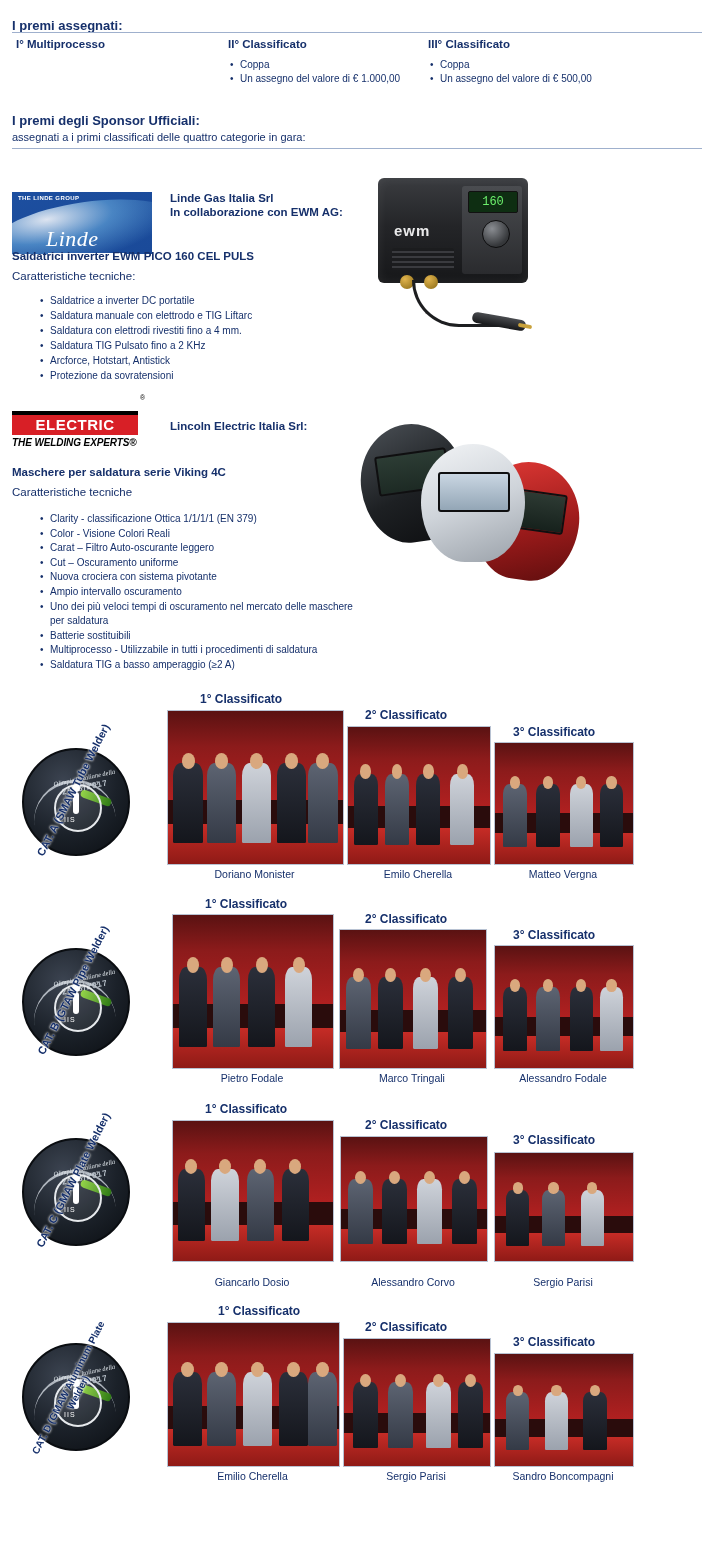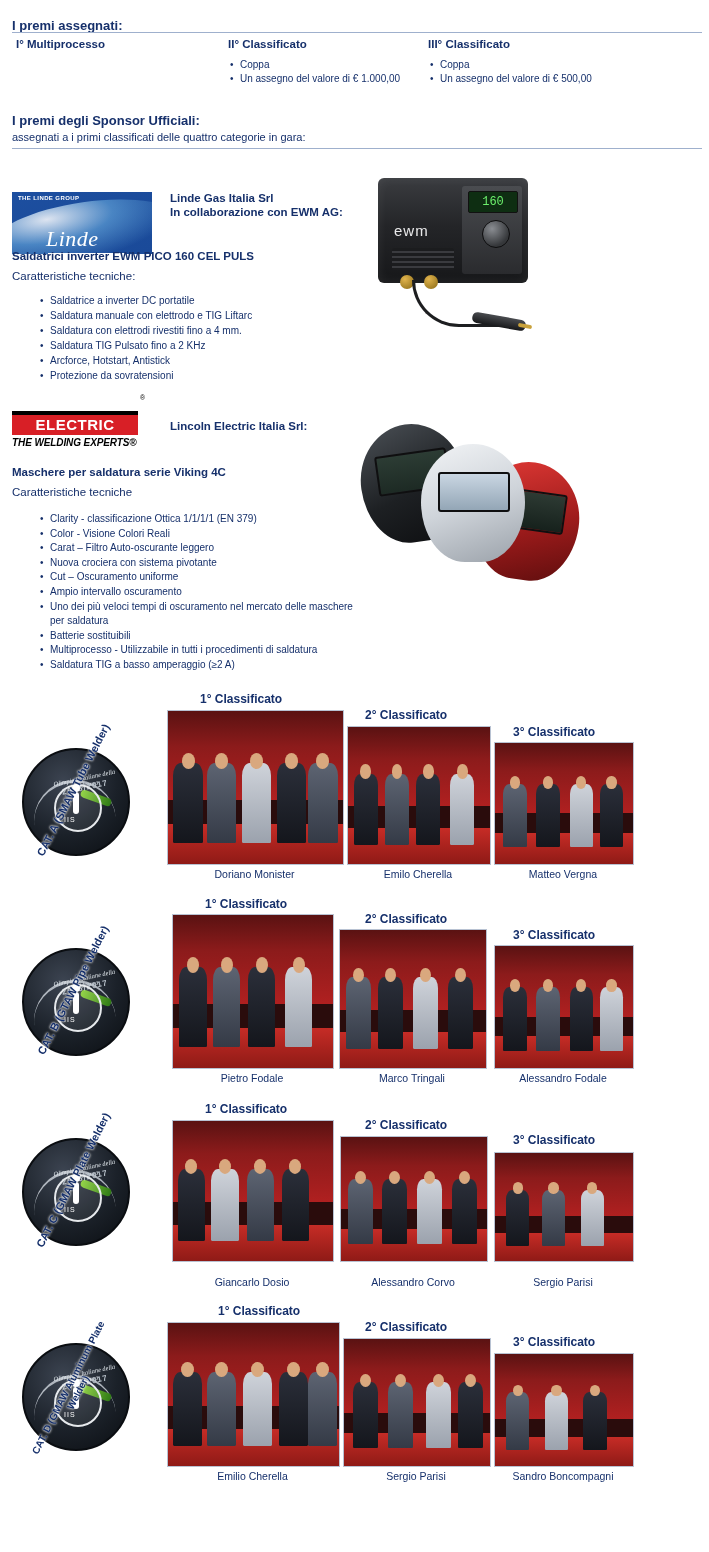--- a/index.html
+++ b/index.html
@@ -218,21 +218,21 @@
     border-radius: 50%;
     background: radial-gradient(circle at 35% 30%, #8a8d92, #35373a 70%);
     border: 1px solid #0d0d0e;
   }
   .welder-body .ewm {
     position: absolute;
     left: 16px;
     top: 44px;
     color: #e9e9ea;
     font-size: 15px;
-    font-weight: normal;
+    font-weight: bold;
     letter-spacing: 1px;
   }
   .welder-body .vent {
     position: absolute;
     left: 14px;
     top: 70px;
     width: 62px;
     height: 22px;
     background: repeating-linear-gradient(180deg, #1b1c1e 0 3px, #3a3b3f 3px 5px);
     border-radius: 2px;
@@ -606,22 +606,22 @@
         <div class="lens"></div>
       </div>
   </div>
 
   <div class="col-title" style="left:12px; top:466px;">Maschere per saldatura serie Viking 4C</div>
   <div class="col-title" style="left:12px; top:486px; font-weight:normal;">Caratteristiche tecniche</div>
   <ul class="bul" style="left:40px; top:512px; width:330px; line-height:14.6px;">
     <li>Clarity - classificazione Ottica 1/1/1/1 (EN 379)</li>
     <li>Color - Visione Colori Reali</li>
     <li>Carat – Filtro Auto-oscurante leggero</li>
+    <li>Cut – Oscuramento uniforme</li>
     <li>Nuova crociera con sistema pivotante</li>
-    <li>Cut – Oscuramento uniforme</li>
     <li>Ampio intervallo oscuramento</li>
     <li>Uno dei più veloci tempi di oscuramento nel mercato delle maschere per saldatura</li>
     <li>Batterie sostituibili</li>
     <li>Multiprocesso - Utilizzabile in tutti i procedimenti di saldatura</li>
     <li>Saldatura TIG a basso amperaggio (≥2 A)</li>
   </ul>
 
   <div class="cat-badge" style="left:14px; top:740px;">
     <div class="disc">
       <div class="torch-line"></div>

